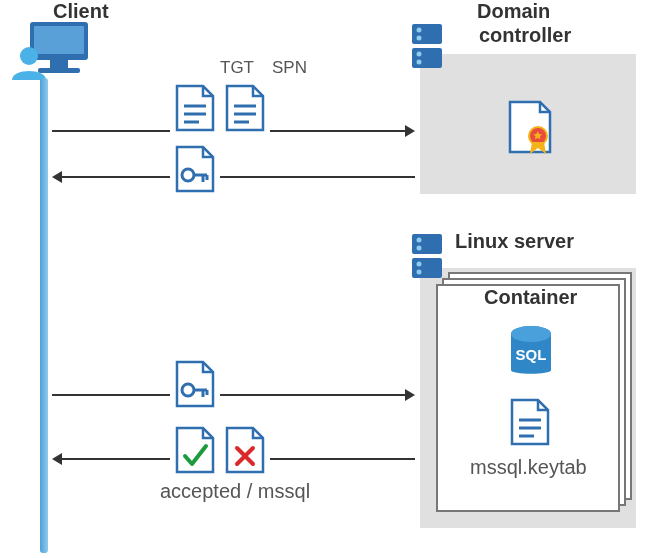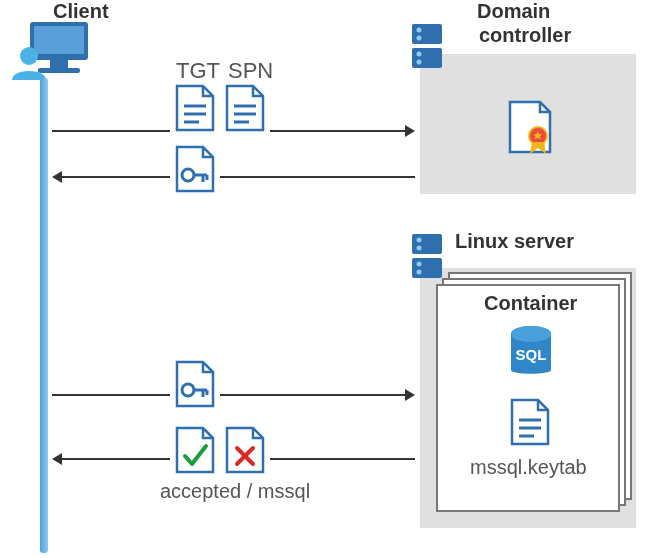--- a/index.html
+++ b/index.html
@@ -18,22 +18,23 @@
     position: absolute;
   }
   .label-reg {
     color: #555;
     font-size: 20px;
     font-weight: 400;
     position: absolute;
   }
   .doclabel {
     color: #555;
-    font-size: 22px;
-    position: absolute;
+    font-size: 17px;
+    position: absolute;
+    margin-left: 44px;
   }
   .arrow-line {
     position: absolute;
     height: 2px;
     background: #333;
   }
   .arrow-head-r {
     position: absolute;
     width: 0; height: 0;
     border-top: 6px solid transparent;
@@ -140,21 +141,21 @@
   <circle cx="7" cy="14" r="2.5" fill="#8fcbee"></circle>
   <circle cx="7" cy="30" r="2.5" fill="#8fcbee"></circle>
   <circle cx="7" cy="38" r="2.5" fill="#8fcbee"></circle>
 </svg>
 
 <div class="label" style="left:455px; top:230px;">Linux server</div>
 <div class="linux-box">
   <div class="container-stack2"></div>
   <div class="container-stack1"></div>
   <div class="container-box">
-    <div class="label" style="position:absolute; left:46px; top:6px; font-weight:600;">Container</div>
+    <div class="label" style="position:absolute; left:46px; top:0; font-weight:600;">Container</div>
 
     <svg style="position:absolute; left:70px; top:40px;" width="46" height="54" viewBox="0 0 46 54">
       <ellipse cx="23" cy="8" rx="20" ry="8" fill="#2f87c8"></ellipse>
       <path d="M3 8 V44 C3 49 43 49 43 44 V8" fill="#2f87c8"></path>
       <ellipse cx="23" cy="8" rx="20" ry="8" fill="#49a0db"></ellipse>
       <text x="23" y="34" font-size="15" font-weight="700" fill="#fff" text-anchor="middle" font-family="Segoe UI, Arial">SQL</text>
     </svg>
 
     <svg style="position:absolute; left:72px; top:112px;" width="40" height="48" viewBox="0 0 40 48">
       <path d="M2 2 H28 L38 12 V46 H2 Z" fill="#fff" stroke="#2f6fb0" stroke-width="2.5"></path>

